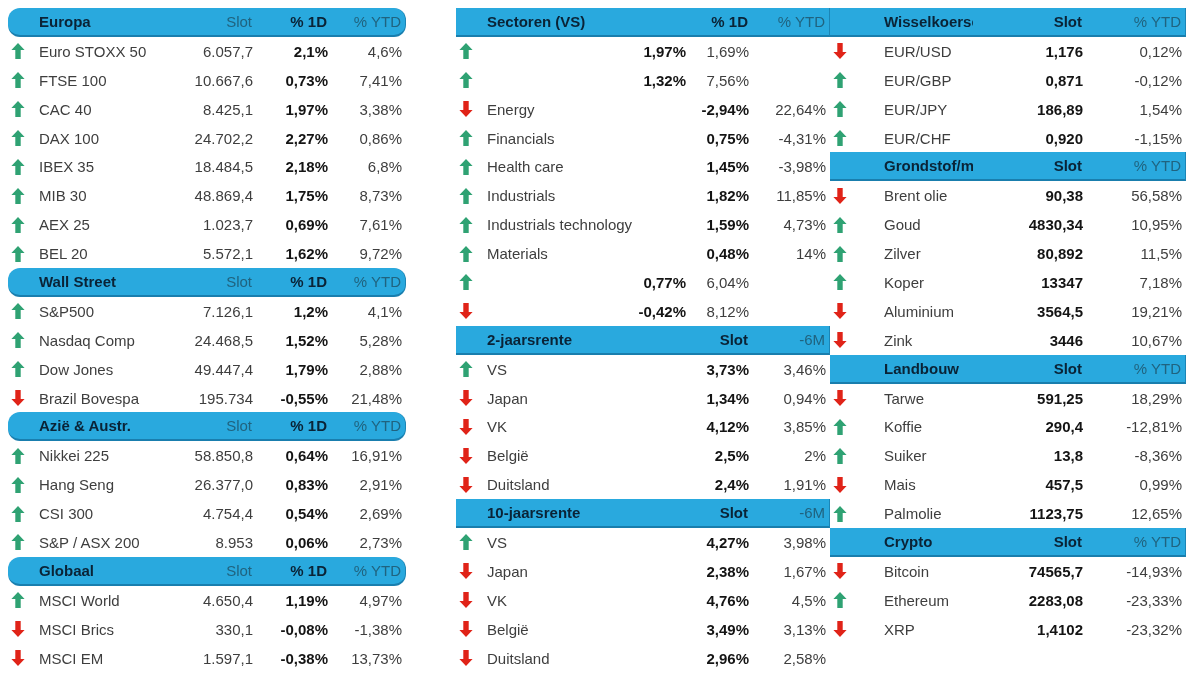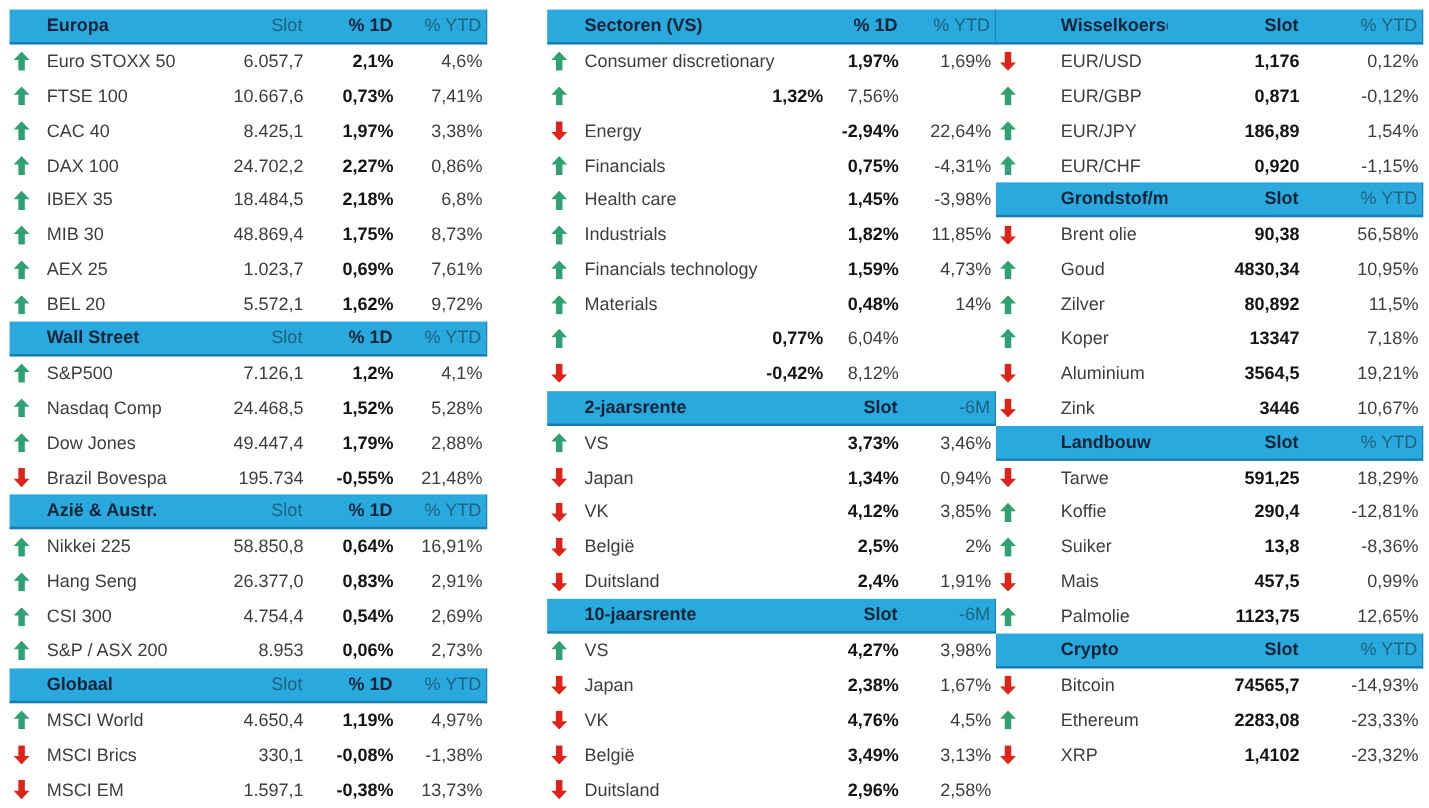--- a/index.html
+++ b/index.html
@@ -14,21 +14,21 @@
   }
   *{margin:0;padding:0;box-sizing:border-box;}
   html,body{width:1191px;height:673px;background:#ffffff;overflow:hidden;}
   body{font-family:"Liberation Sans","DejaVu Sans",sans-serif;font-size:15px;color:var(--row-text);position:relative;}
   .board{position:absolute;inset:0;}
   .col{position:absolute;top:8px;}
   .c0{left:8px;width:398px;}
   .c1{left:456px;width:374px;}
   .c2{left:830px;width:356px;}
   .row{display:grid;align-items:center;height:28.9px;}
-  .c0 .row{grid-template-columns:30px 1fr 85px 75px 74px;}
+  .c0 .row{grid-template-columns:30px 1fr 85px 75px 74px;border-radius:12px;}
   .c1 .row{grid-template-columns:30px 1fr 63px 77px;}
   .c2 .row{grid-template-columns:30px 1fr 90px 76px;gap:23px;}
   .row.header{
     background:var(--header-bg);
     border-bottom:2px solid rgba(17,104,148,0.65);
     border-right:1px solid rgba(17,104,148,0.55);
   }
   .cell{white-space:nowrap;overflow:hidden;}
   .cell.name{padding-left:1px;}
   .cell.v{text-align:right;padding-right:4px;}
@@ -297,21 +297,20 @@
           <span class="cell name title">Sectoren (VS)</span>
           <span class="cell v hb">% 1D</span>
           <span class="cell v hm">% YTD</span>
         </div>
         <div class="row">
           <span class="cell arrow">
             <svg width="14" height="16" viewBox="0 0 14 16" xmlns="http://www.w3.org/2000/svg">
               <path d="M7 0 L13.6 7 L9.7 7 L9.7 16 L4.3 16 L4.3 7 L0.4 7 Z" fill="#2FA273"></path>
             </svg>
           </span>
-          <span class="cell name">Consumer discretionary</span>
           <span class="cell v b">1,97%</span>
           <span class="cell v">1,69%</span>
         </div>
         <div class="row">
           <span class="cell arrow">
             <svg width="14" height="16" viewBox="0 0 14 16" xmlns="http://www.w3.org/2000/svg">
               <path d="M7 0 L13.6 7 L9.7 7 L9.7 16 L4.3 16 L4.3 7 L0.4 7 Z" fill="#2FA273"></path>
             </svg>
           </span>
           <span class="cell v b">1,32%</span>
@@ -356,21 +355,21 @@
           <span class="cell name">Industrials</span>
           <span class="cell v b">1,82%</span>
           <span class="cell v">11,85%</span>
         </div>
         <div class="row">
           <span class="cell arrow">
             <svg width="14" height="16" viewBox="0 0 14 16" xmlns="http://www.w3.org/2000/svg">
               <path d="M7 0 L13.6 7 L9.7 7 L9.7 16 L4.3 16 L4.3 7 L0.4 7 Z" fill="#2FA273"></path>
             </svg>
           </span>
-          <span class="cell name">Financials technology</span>
+          <span class="cell name">Industrials technology</span>
           <span class="cell v b">1,59%</span>
           <span class="cell v">4,73%</span>
         </div>
         <div class="row">
           <span class="cell arrow">
             <svg width="14" height="16" viewBox="0 0 14 16" xmlns="http://www.w3.org/2000/svg">
               <path d="M7 0 L13.6 7 L9.7 7 L9.7 16 L4.3 16 L4.3 7 L0.4 7 Z" fill="#2FA273"></path>
             </svg>
           </span>
           <span class="cell name">Materials</span>

